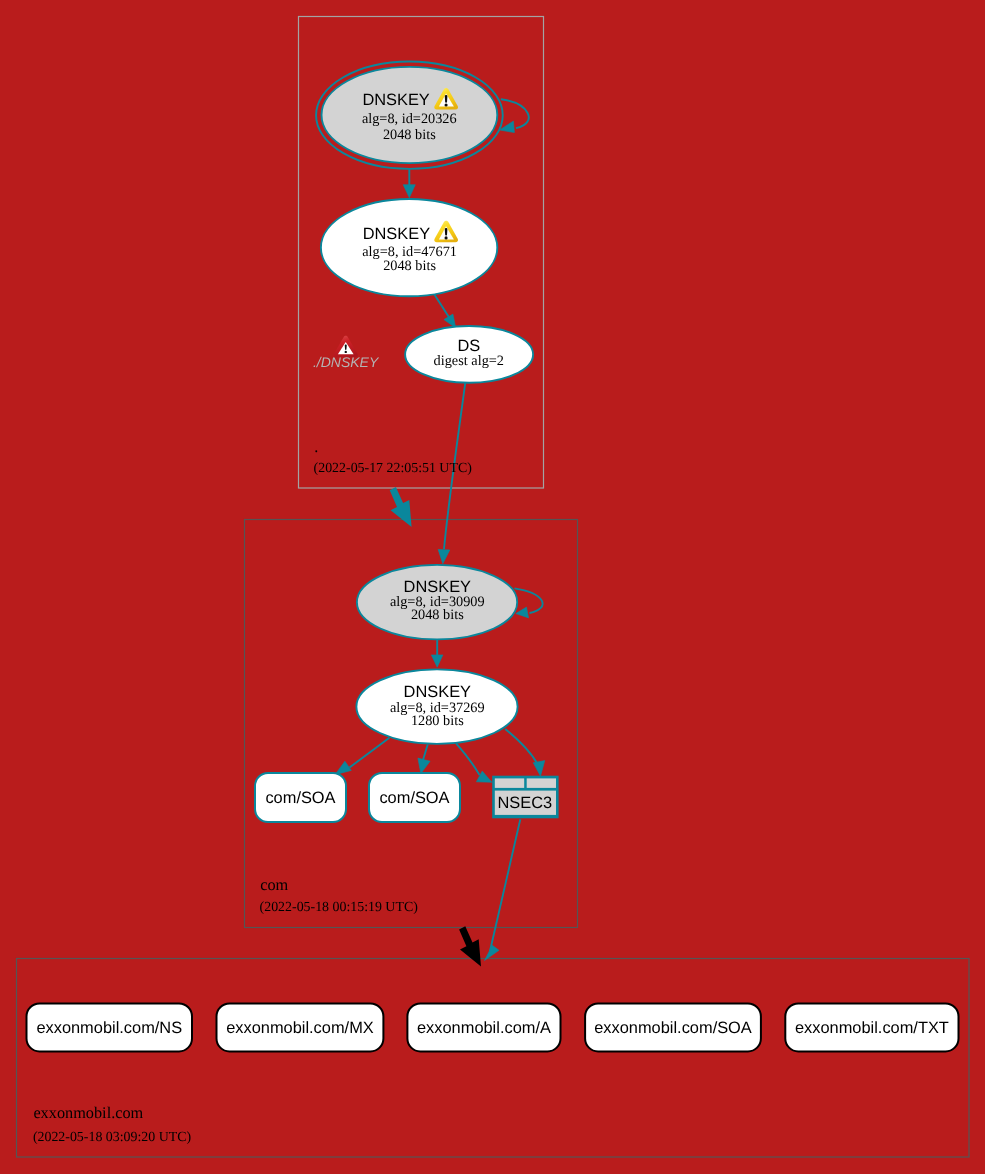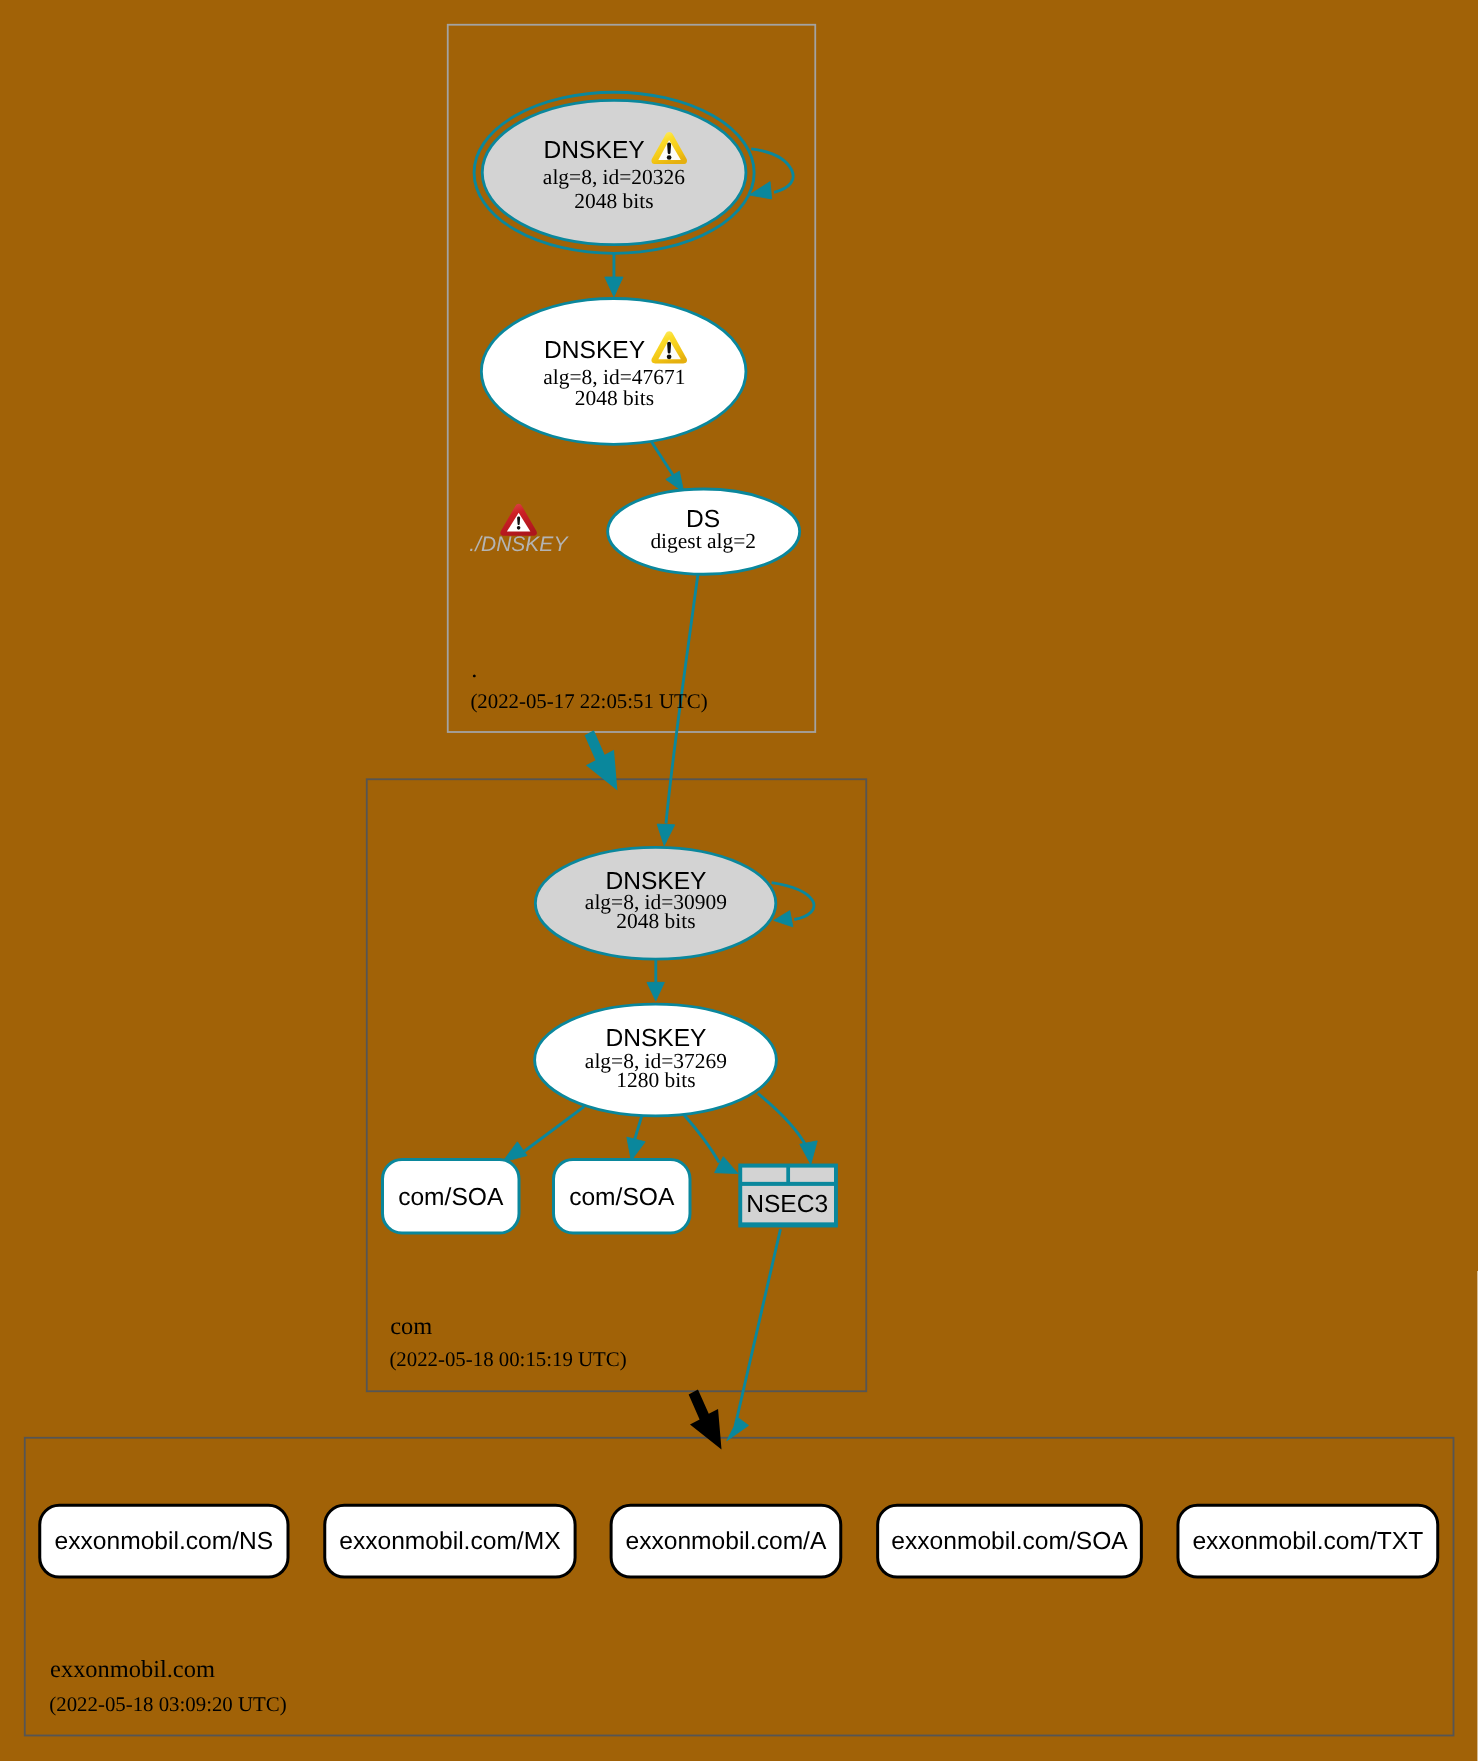--- a/index.html
+++ b/index.html
@@ -1,16 +1,16 @@
 <!DOCTYPE html>
 <html><head>
 <meta charset="utf-8">
 <style>
   html,body{margin:0;padding:0;background:#ffffff;}
-  #page{width:985px;height:1174px;position:relative;background:#a16207;overflow:hidden;}
+  #page{width:985px;height:1174px;position:relative;background:#b91c1c;overflow:hidden;}
   svg{display:block;}
   text{fill:#000000;-webkit-font-smoothing:antialiased;text-rendering:geometricPrecision;}
   .t-sans{font-family:"Liberation Sans",sans-serif;font-size:16.4px;}
   .t-serif{font-family:"Liberation Serif",serif;font-size:14.3px;}
   .t-cluster{font-family:"Liberation Serif",serif;font-size:16.3px;}
   .t-date{font-family:"Liberation Serif",serif;font-size:13.9px;}
   .t-errlabel{font-family:"Liberation Sans",sans-serif;font-size:14px;font-style:italic;fill:#b4b4b4;}
 </style>
 </head>
 <body>

